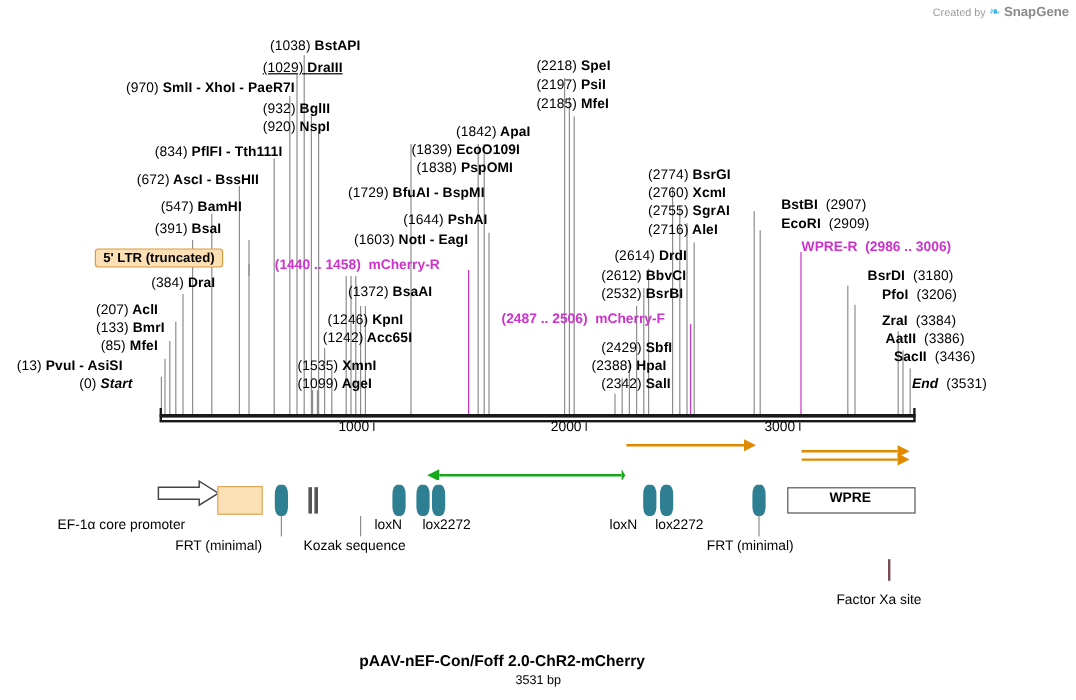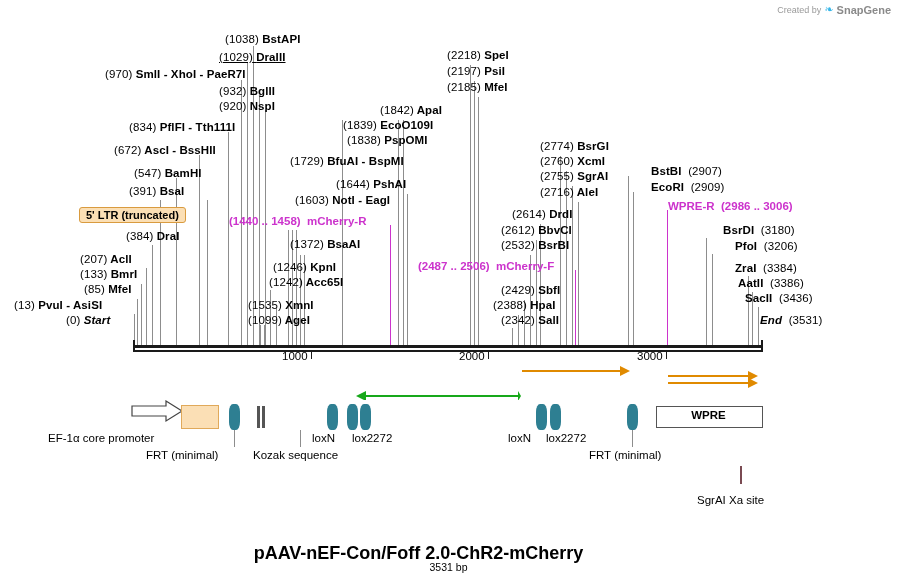--- a/index.html
+++ b/index.html
@@ -71,21 +71,21 @@
   }
   .lox{
     position:absolute;width:11px;height:26px;background:#2e7f92;border-radius:4px/8px;
   }
   .thinbar{position:absolute;width:3px;height:22px;background:#555;}
   .caption{
     font-size:11.5px;position:absolute;white-space:nowrap;
   }
   .title{
     position:absolute;left:0;width:837px;text-align:center;top:543px;
-    font-size:18px;font-weight:bold;
+    font-size:13px;font-weight:bold;
   }
   .subtitle{
     position:absolute;left:0;width:897px;text-align:center;top:561px;
     font-size:10.5px;
   }
   .factor-mark{position:absolute;left:740px;top:466px;width:2px;height:18px;background:#7a4a52;}
   .factor-label{position:absolute;left:697px;top:494px;font-size:11.5px;}
 </style>
 </head>
 <body>
@@ -268,16 +268,16 @@
 <div class="abs caption" style="left:48px;top:432px;">EF-1α core promoter</div>
 <div class="abs caption" style="left:146px;top:449px;">FRT (minimal)</div>
 <div class="abs caption" style="left:253px;top:449px;">Kozak sequence</div>
 <div class="abs caption" style="left:312px;top:432px;">loxN</div>
 <div class="abs caption" style="left:352px;top:432px;">lox2272</div>
 <div class="abs caption" style="left:508px;top:432px;">loxN</div>
 <div class="abs caption" style="left:546px;top:432px;">lox2272</div>
 <div class="abs caption" style="left:589px;top:449px;">FRT (minimal)</div>
 
 <div class="factor-mark"></div>
-<div class="factor-label">SgrAI Xa site</div>
+<div class="factor-label">Factor Xa site</div>
 
 <div class="title">pAAV-nEF-Con/Foff 2.0-ChR2-mCherry</div>
 <div class="subtitle">3531 bp</div>
 
 </body></html>

